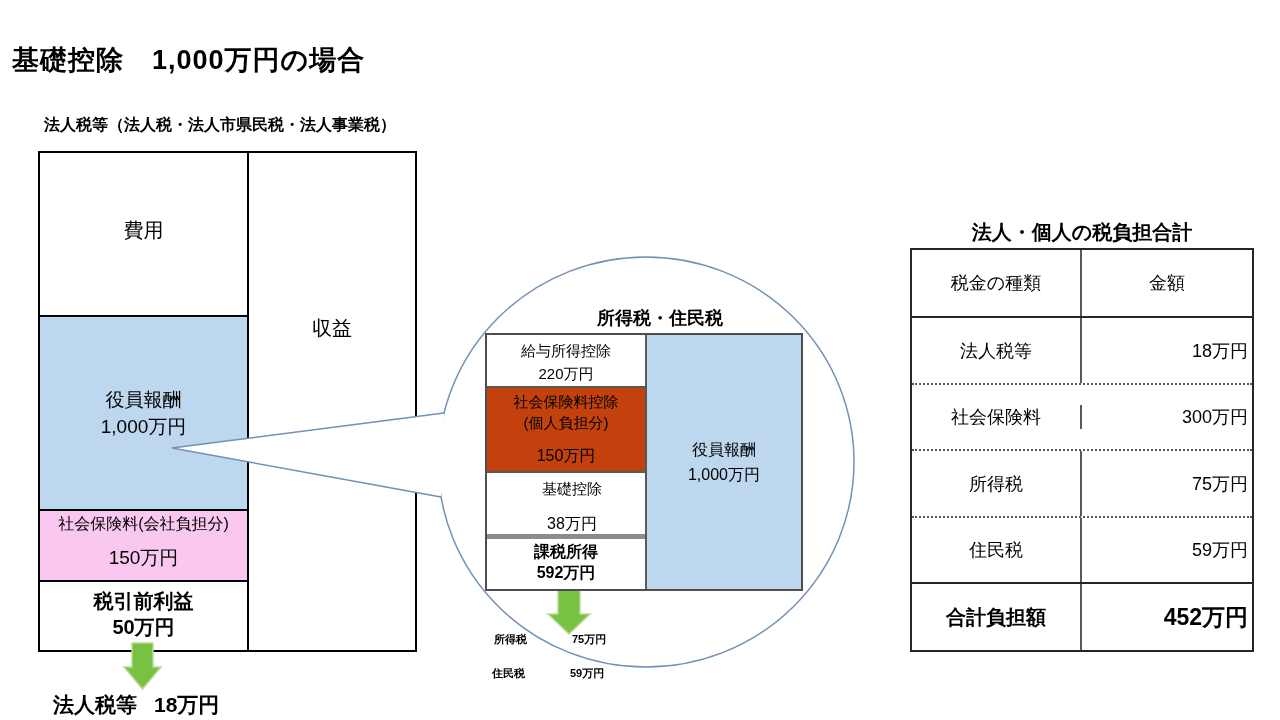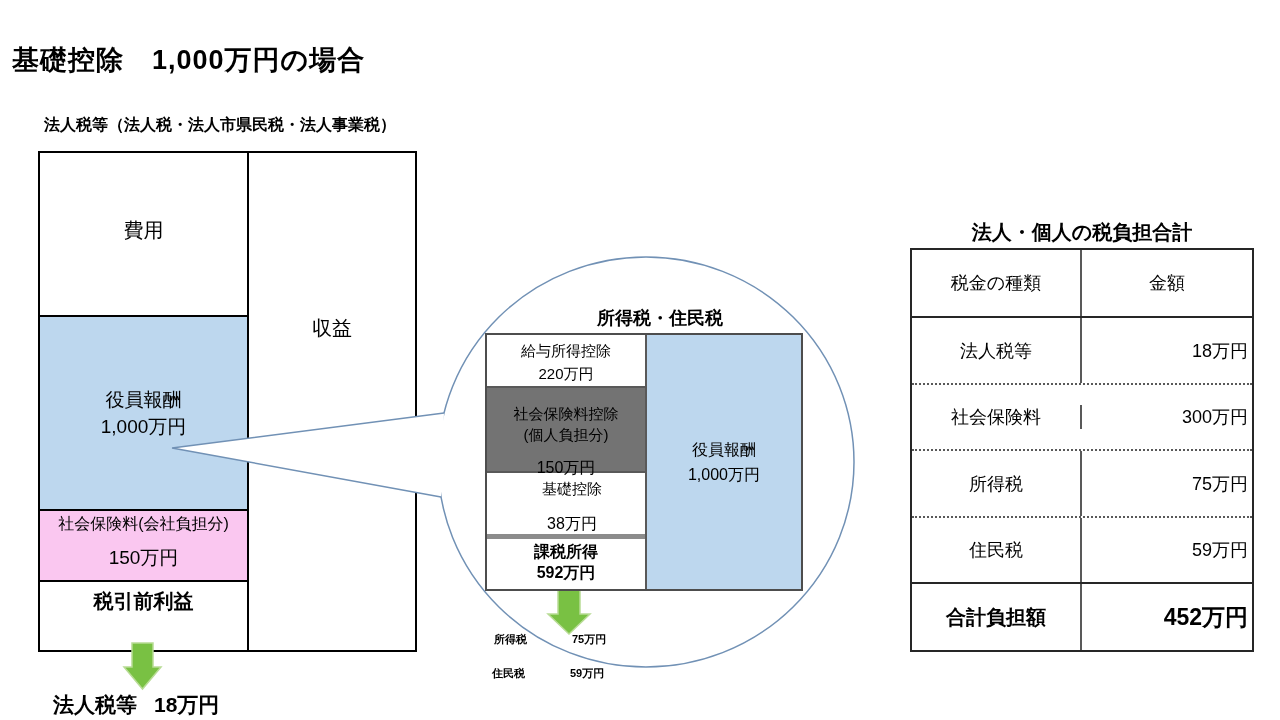--- a/index.html
+++ b/index.html
@@ -33,21 +33,21 @@
   
   .overlay { left:0; top:0; z-index:2; pointer-events:none; }
   .corp-box, .corp-caption, .corp-result { z-index:1; }
   .z3 { z-index:3; }
 
   
   .callout-title { left:501px; top:306px; width:318px; text-align:center; font-size:18px; font-weight:bold; }
   .inner-table { left:485px; top:333px; width:318px; height:258px; border:2px solid #4D4D4D; display:flex; background:#fff; }
   .it-left { width:158px; text-align:center; }
   .it-r1 { height:53px; border-bottom:2px solid #595959; padding-top:4px; font-size:15px; line-height:23px; }
-  .it-r2 { height:85px; border-bottom:2px solid #595959; background:#737373; padding-top:15px; font-size:15px; line-height:21px; }
+  .it-r2 { height:85px; border-bottom:2px solid #595959; background:#c2410c; padding-top:3px; font-size:15px; line-height:21px; }
   .it-r2 .it-amt { margin-top:12px; font-size:16px; }
   .it-r3 { height:66px; border-bottom:5px solid #8C8C8C; padding-top:7px; font-size:15px;padding-left:12px; }
   .it-r3 .it-amt { margin-top:15px; font-size:16px; }
   .it-r4 { height:45px; padding-top:2px; font-weight:bold; font-size:16px; line-height:21px; }
   .it-right { flex:1; background:#BDD7EE; border-left:2px solid #595959; display:flex; flex-direction:column; justify-content:center; text-align:center; font-size:16px; line-height:25px; }
   .tax-line { font-size:11px; font-weight:bold; }
   .tax-line .tlabel { display:inline-block; width:78px; }
   .tax-line-1 { left:494px; top:632px; }
   .tax-line-2 { left:492px; top:666px; }
 
@@ -83,20 +83,21 @@
       <div class="cell cl-comp">
         <div>役員報酬</div>
         <div>1,000万円</div>
       </div>
       <div class="cell cl-ins">
         <div class="ins-l1">社会保険料(会社負担分)</div>
         <div class="ins-l2">150万円</div>
       </div>
       <div class="cell cl-pretax">
         <div>税引前利益</div>
+        <div>50万円</div>
       </div>
     </div>
     <div class="corp-right">
       <span class="revenue-label">収益</span>
     </div>
   </div>
 
   <div class="abs corp-result">
     <span class="rlabel">法人税等</span><span>18万円</span>
   </div>

